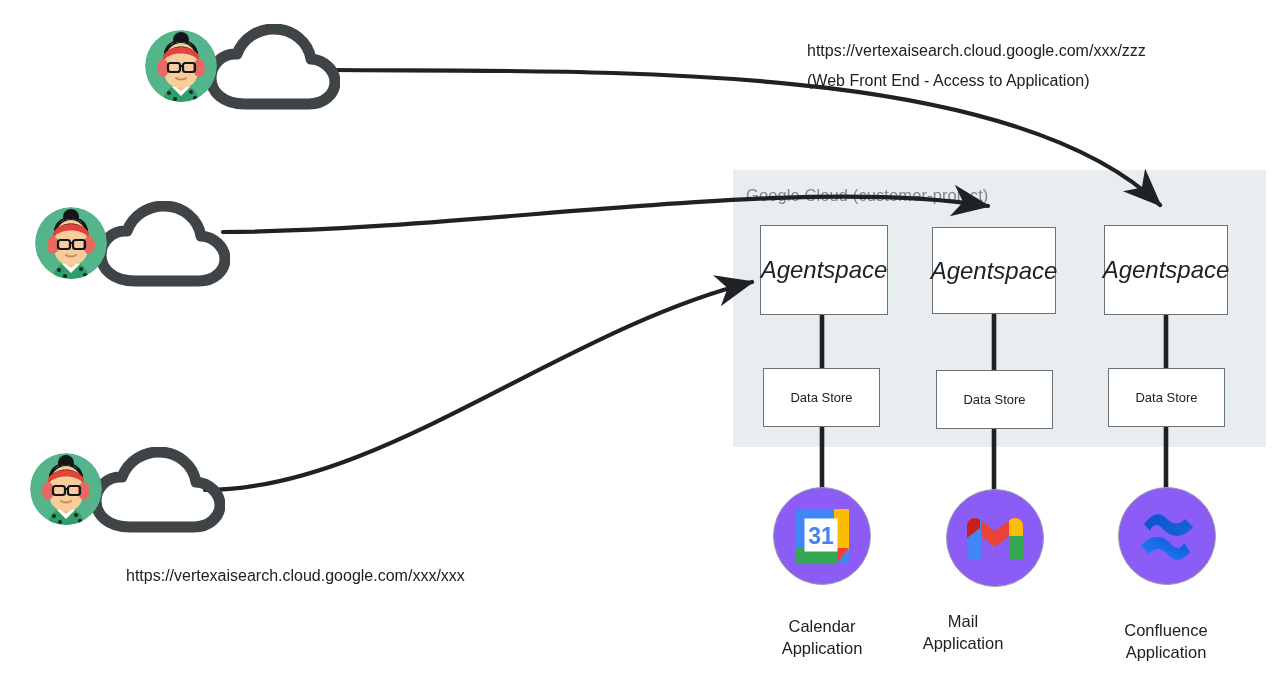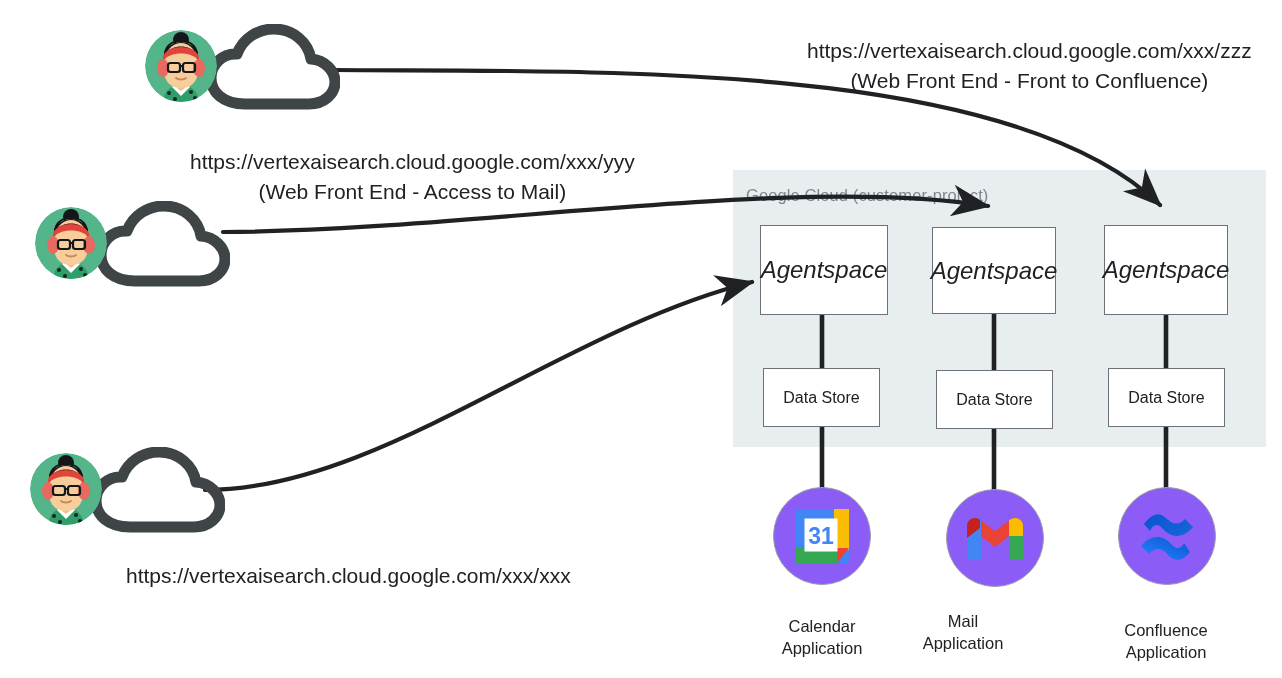--- a/index.html
+++ b/index.html
@@ -49,21 +49,21 @@
   
   .node-box {
     position: absolute;
     box-sizing: border-box;
     background: #ffffff;
     border: 1.6px solid #6b7177;
     display: flex;
     align-items: center;
     justify-content: center;
     text-align: center;
-    font-size: 16px;
+    font-size: 13px;
     color: #202124;
   }
   .node-box.agentspace {
     font-style: italic;
     font-size: 24px;
   }
 
   .as1 { left: 760px; top: 225px; width: 128px; height: 90px; }
   .as2 { left: 932px; top: 227px; width: 124px; height: 87px; }
   .as3 { left: 1104px; top: 225px; width: 124px; height: 90px; }
@@ -97,22 +97,21 @@
     line-height: 22px;
     color: #202124;
   }
   .lbl1 { left: 727px; top: 615px; }
   .lbl2 { left: 868px; top: 610px; }
   .lbl3 { left: 1071px; top: 619px; }
 
   
   .caption {
     position: absolute;
-    text-align: center;
-    font-size: 21px;
+    font-size: 16px;
     line-height: 30px;
     color: #202124;
     white-space: nowrap;
   }
   .cap-confluence { left: 807px; top: 36px; }
   .cap-mail       { left: 190px; top: 147px; }
   .cap-calendar   { left: 126px; top: 535px; margin-top: 26px; }
 
   
   .client {
@@ -315,25 +314,21 @@
         <rect x="23" y="33" width="12" height="9" rx="2.5" fill="none" stroke="#14161a" stroke-width="2.2"></rect>
         <rect x="38" y="33" width="12" height="9" rx="2.5" fill="none" stroke="#14161a" stroke-width="2.2"></rect>
         <line x1="35" y1="36" x2="38" y2="36" stroke="#14161a" stroke-width="2.2"></line>
         <path d="M31 48 C33 50 39 50 41 48" fill="none" stroke="#c98a5a" stroke-width="1.8" stroke-linecap="round"></path>
       </svg>
     </div>
   </div>
 
   <div class="caption cap-confluence">
     <div>https://vertexaisearch.cloud.google.com/xxx/zzz</div>
-    <div>(Web Front End - Front to Confluence)</div>
-  </div>
-
-  <div class="caption cap-mail">
-    <div>https://vertexaisearch.cloud.google.com/xxx/yyy</div>
-    <div>(Web Front End - Access to Mail)</div>
-  </div>
+    <div>(Web Front End - Access to Application)</div>
+  </div>
+
 
   <div class="caption cap-calendar">
     <div>https://vertexaisearch.cloud.google.com/xxx/xxx</div>
   </div>
 
 </div>
 
 </body></html>

